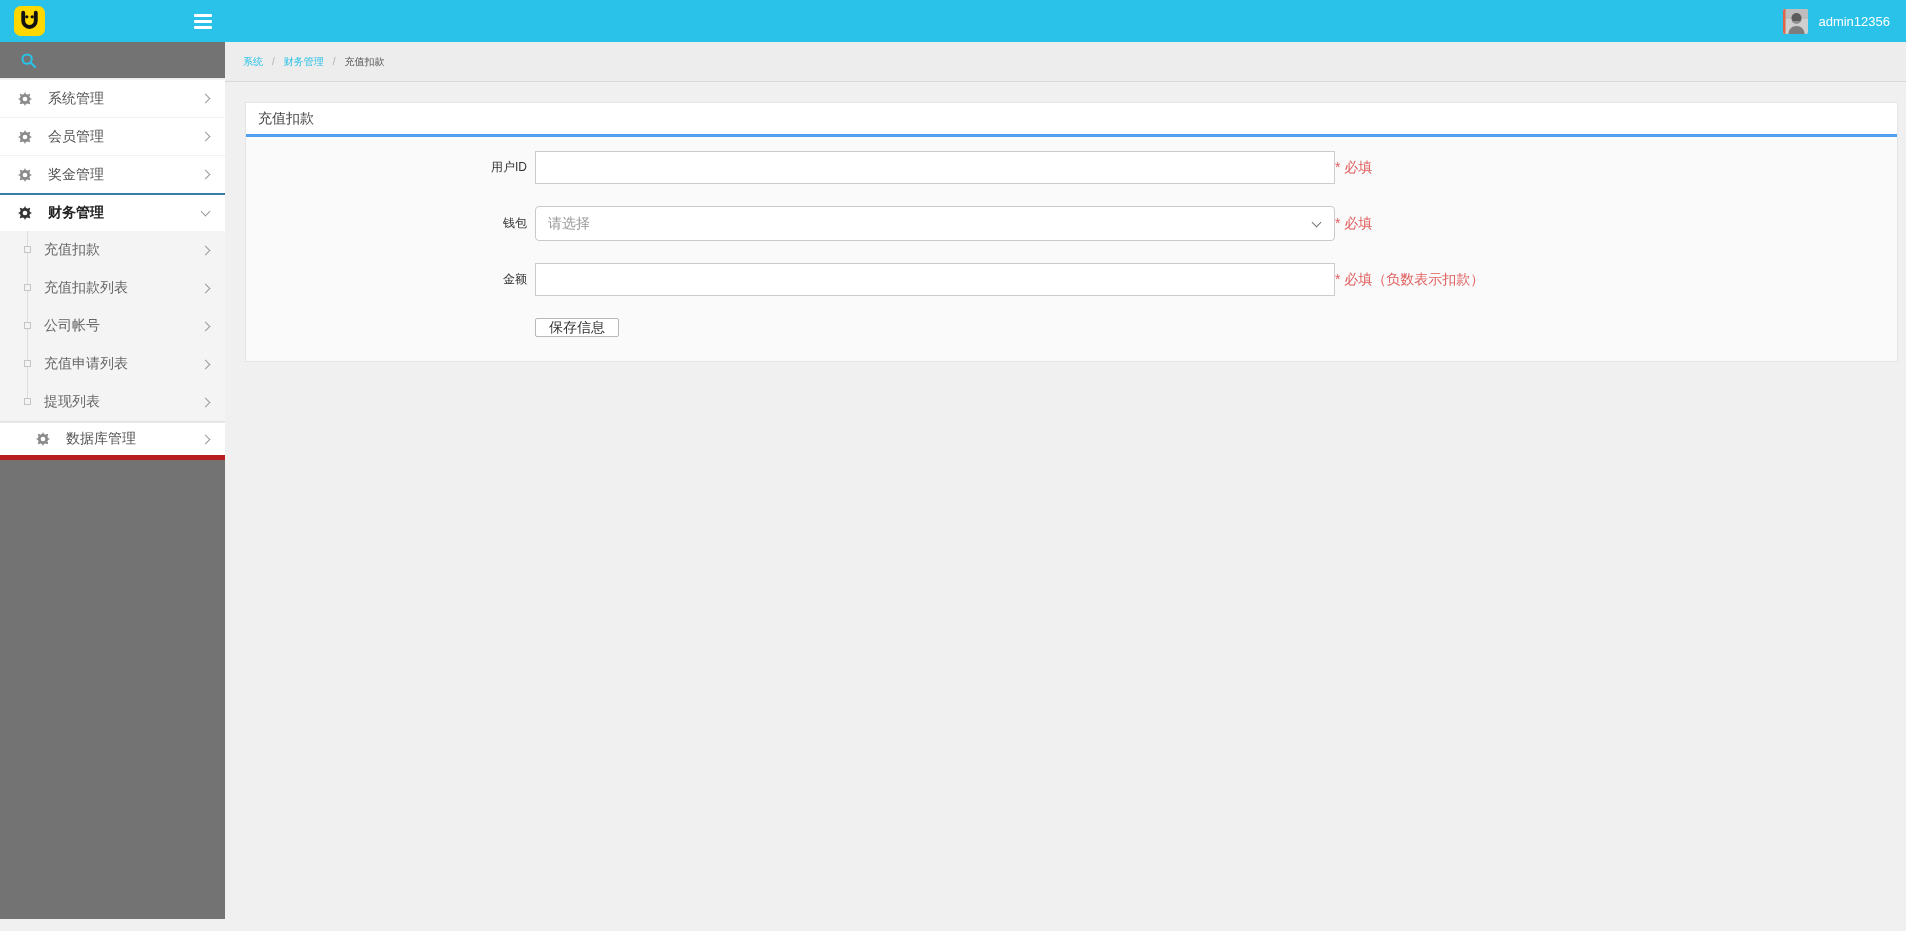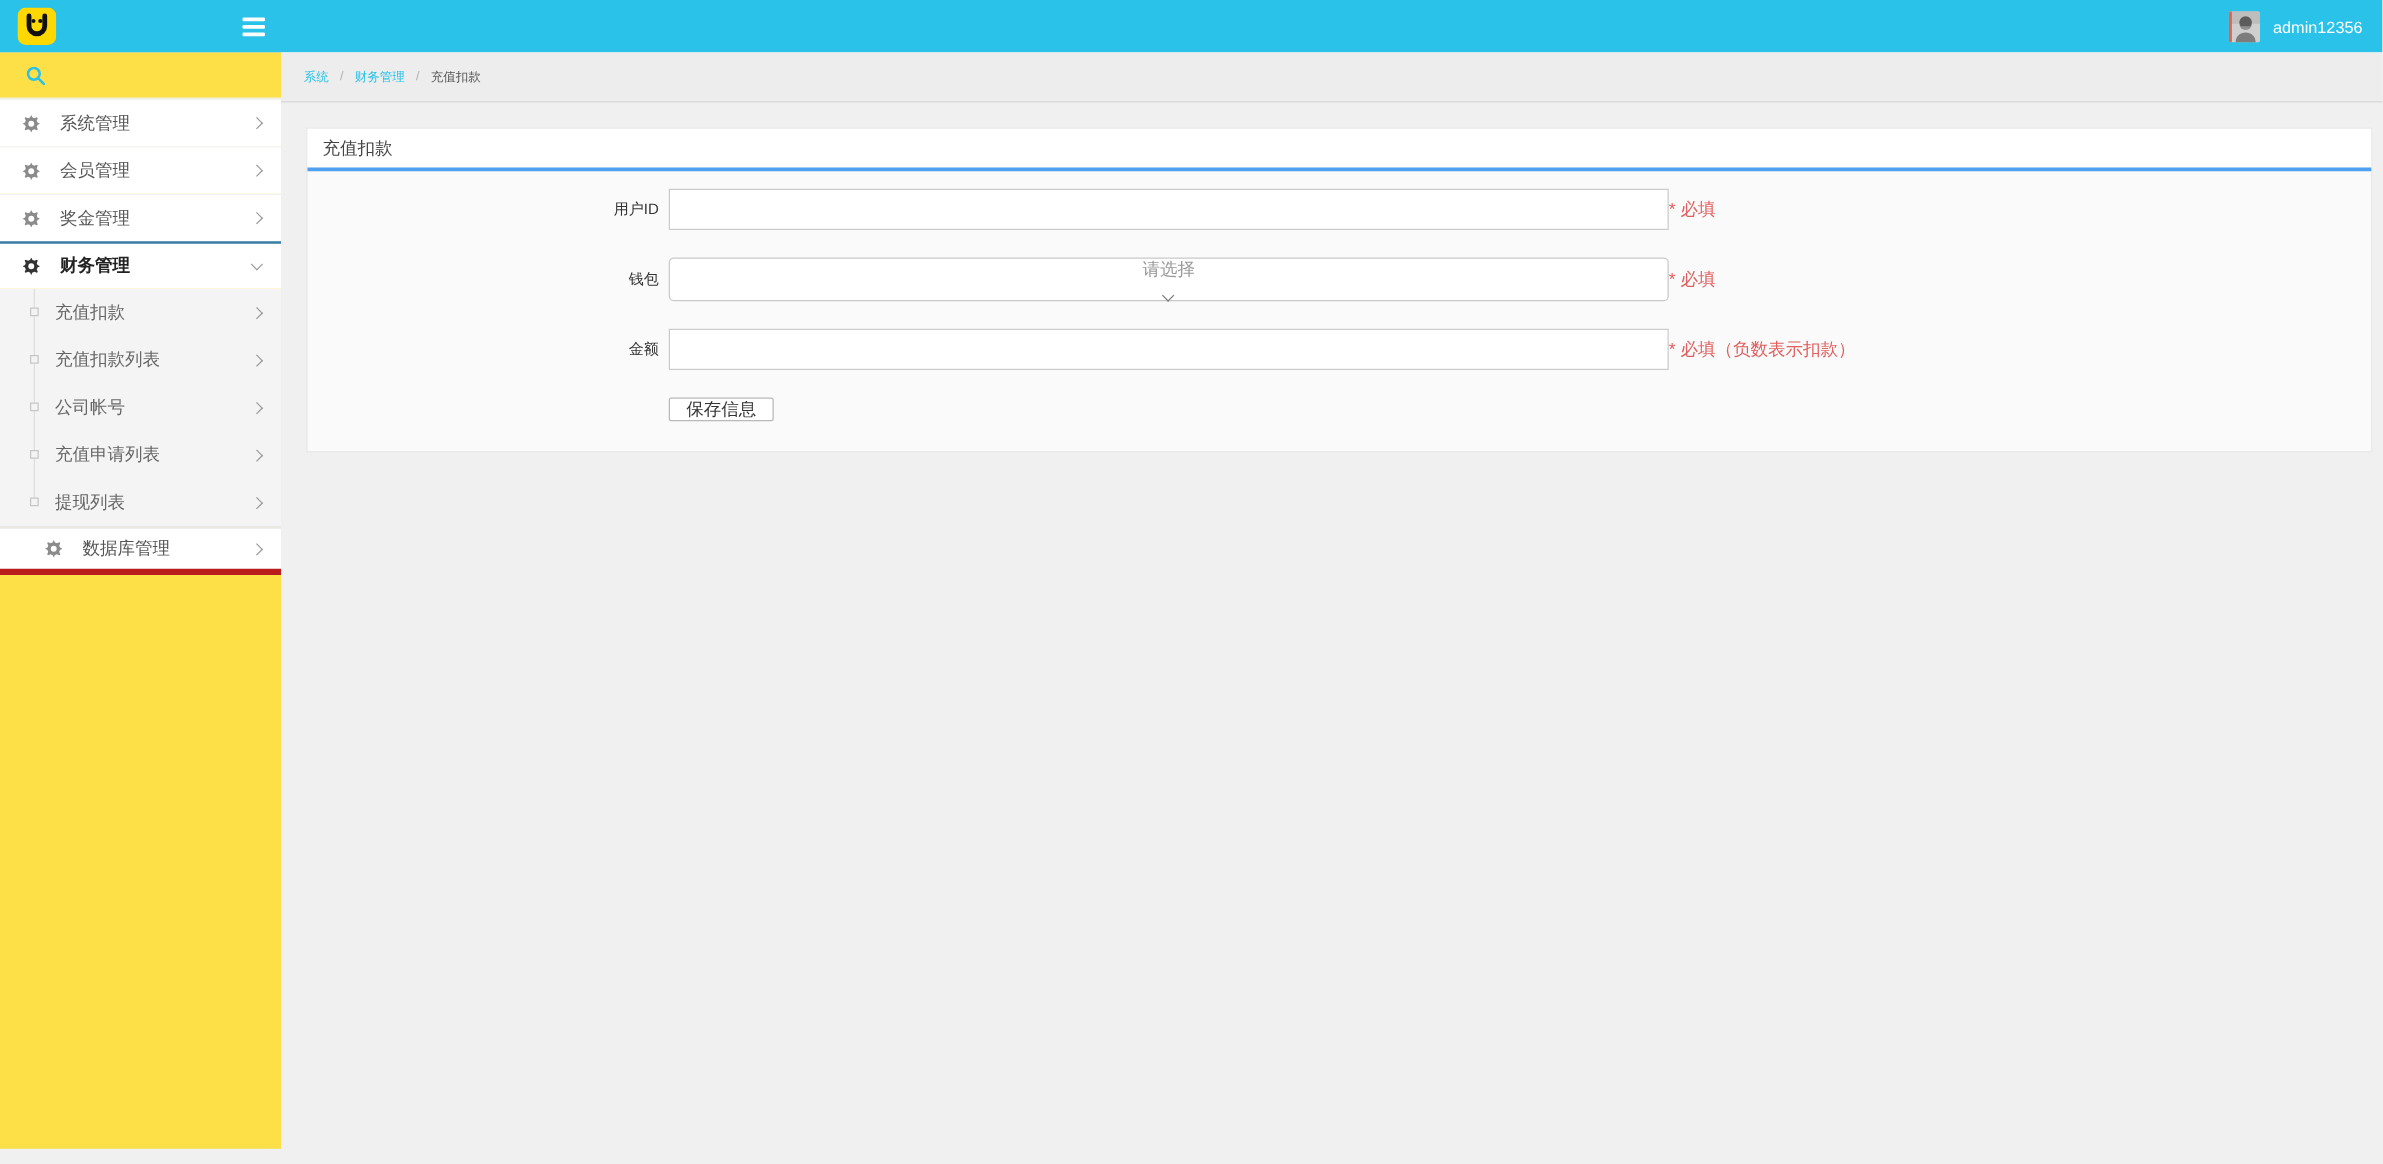--- a/index.html
+++ b/index.html
@@ -10,21 +10,21 @@
   
   .topbar { position:absolute; top:0; left:0; right:0; height:42px; background:#2bc2e9; display:flex; align-items:center; }
   .logo { position:absolute; left:14px; top:6px; width:31px; height:30px; }
   .hamburger { position:absolute; left:194px; top:0; height:42px; width:28px; display:flex; flex-direction:column; justify-content:center; gap:3px; cursor:pointer; }
   .hamburger span { display:block; width:18px; height:3px; background:#fff; border-radius:1px; }
   .userbox { position:absolute; right:16px; top:0; height:42px; display:flex; align-items:center; cursor:pointer; }
   .avatar { width:25px; height:25px; border-radius:2px; overflow:hidden; display:block; }
   .username { color:#fff; font-size:13px; margin-left:10px; }
 
   
-  .sidebar { position:absolute; top:42px; left:0; width:225px; bottom:12px; background:#fde047; }
+  .sidebar { position:absolute; top:42px; left:0; width:225px; bottom:12px; background:#737373; }
   .searchrow { height:37px; border-bottom:1px solid #ededed; display:flex; align-items:center; padding-left:21px; cursor:pointer; }
   .nav-item { height:38px; display:flex; align-items:center; padding:0 16px 0 18px; border-top:1px solid #f2f2f2; cursor:pointer; background:#fff; }
   .nav-item:first-child { border-top:none; }
   .nav-item .gear { width:14px; height:14px; flex:0 0 14px; }
   .nav-item .lbl { font-size:14px; color:#555; margin-left:16px; flex:1; }
   .nav-item.active { border-top:2px solid #3a7ca8; }
   .nav-item.active .lbl { font-weight:bold; color:#222; }
   .chev { width:7px; height:7px; border-right:1.6px solid #9a9a9a; border-bottom:1.6px solid #9a9a9a; transform:rotate(-45deg); margin-top:0; }
   .chev.down { transform:rotate(45deg); margin-top:-3px; }
   .submenu { background:#f4f4f4; border-bottom:1px solid #e3e3e3; position:relative; padding:0; }
@@ -43,21 +43,21 @@
 
   .panel { position:absolute; left:20px; top:60px; width:1653px; background:#fafafa; border:1px solid #e5e5e5; }
   .panel-header { background:#fff; height:31px; line-height:31px; padding-left:12px; font-size:14px; color:#444; }
   .panel-blue-line { height:3px; background:#4fa0f0; }
   .panel-body { padding:14px 0 24px 0; }
 
   .form-row { display:flex; align-items:center; margin-bottom:22px; }
   .form-row .flabel { width:281px; text-align:right; font-size:12px; color:#333; padding-right:0; }
   .form-row .fieldwrap { margin-left:8px; width:800px; }
   .txt-input { width:800px; height:33px; border:1px solid #ccc; background:#fff; border-radius:0; font-size:14px; padding:0 10px; color:#333; outline:none; font-family:"Liberation Sans","DejaVu Sans",sans-serif; }
-  .sel { width:800px; height:35px; border:1px solid #c9c9c9; background:#fff; border-radius:4px; display:flex; align-items:center; padding:0 12px; cursor:pointer; position:relative;flex-direction:column; }
+  .sel { width:800px; height:35px; border:1px solid #c9c9c9; background:#fff; border-radius:4px; display:flex; align-items:center; padding:0 12px; cursor:pointer; position:relative; }
   .sel .sel-value { font-size:14px; color:#999; flex:1; }
   .sel .chev { border-color:#777; margin-right:2px; }
   .note { font-size:14px; color:#e05e5e; white-space:nowrap; }
   .btn-row { margin-left:289px; margin-top:0; }
   .save-btn { height:19px; padding:0 13px; background:#fff; border:1px solid #b9b9b9; border-radius:2px; font-size:14px; color:#333; cursor:pointer; font-family:"Liberation Sans","DejaVu Sans",sans-serif; }
 </style>
 </head>
 <body>
 
 <div class="app">

